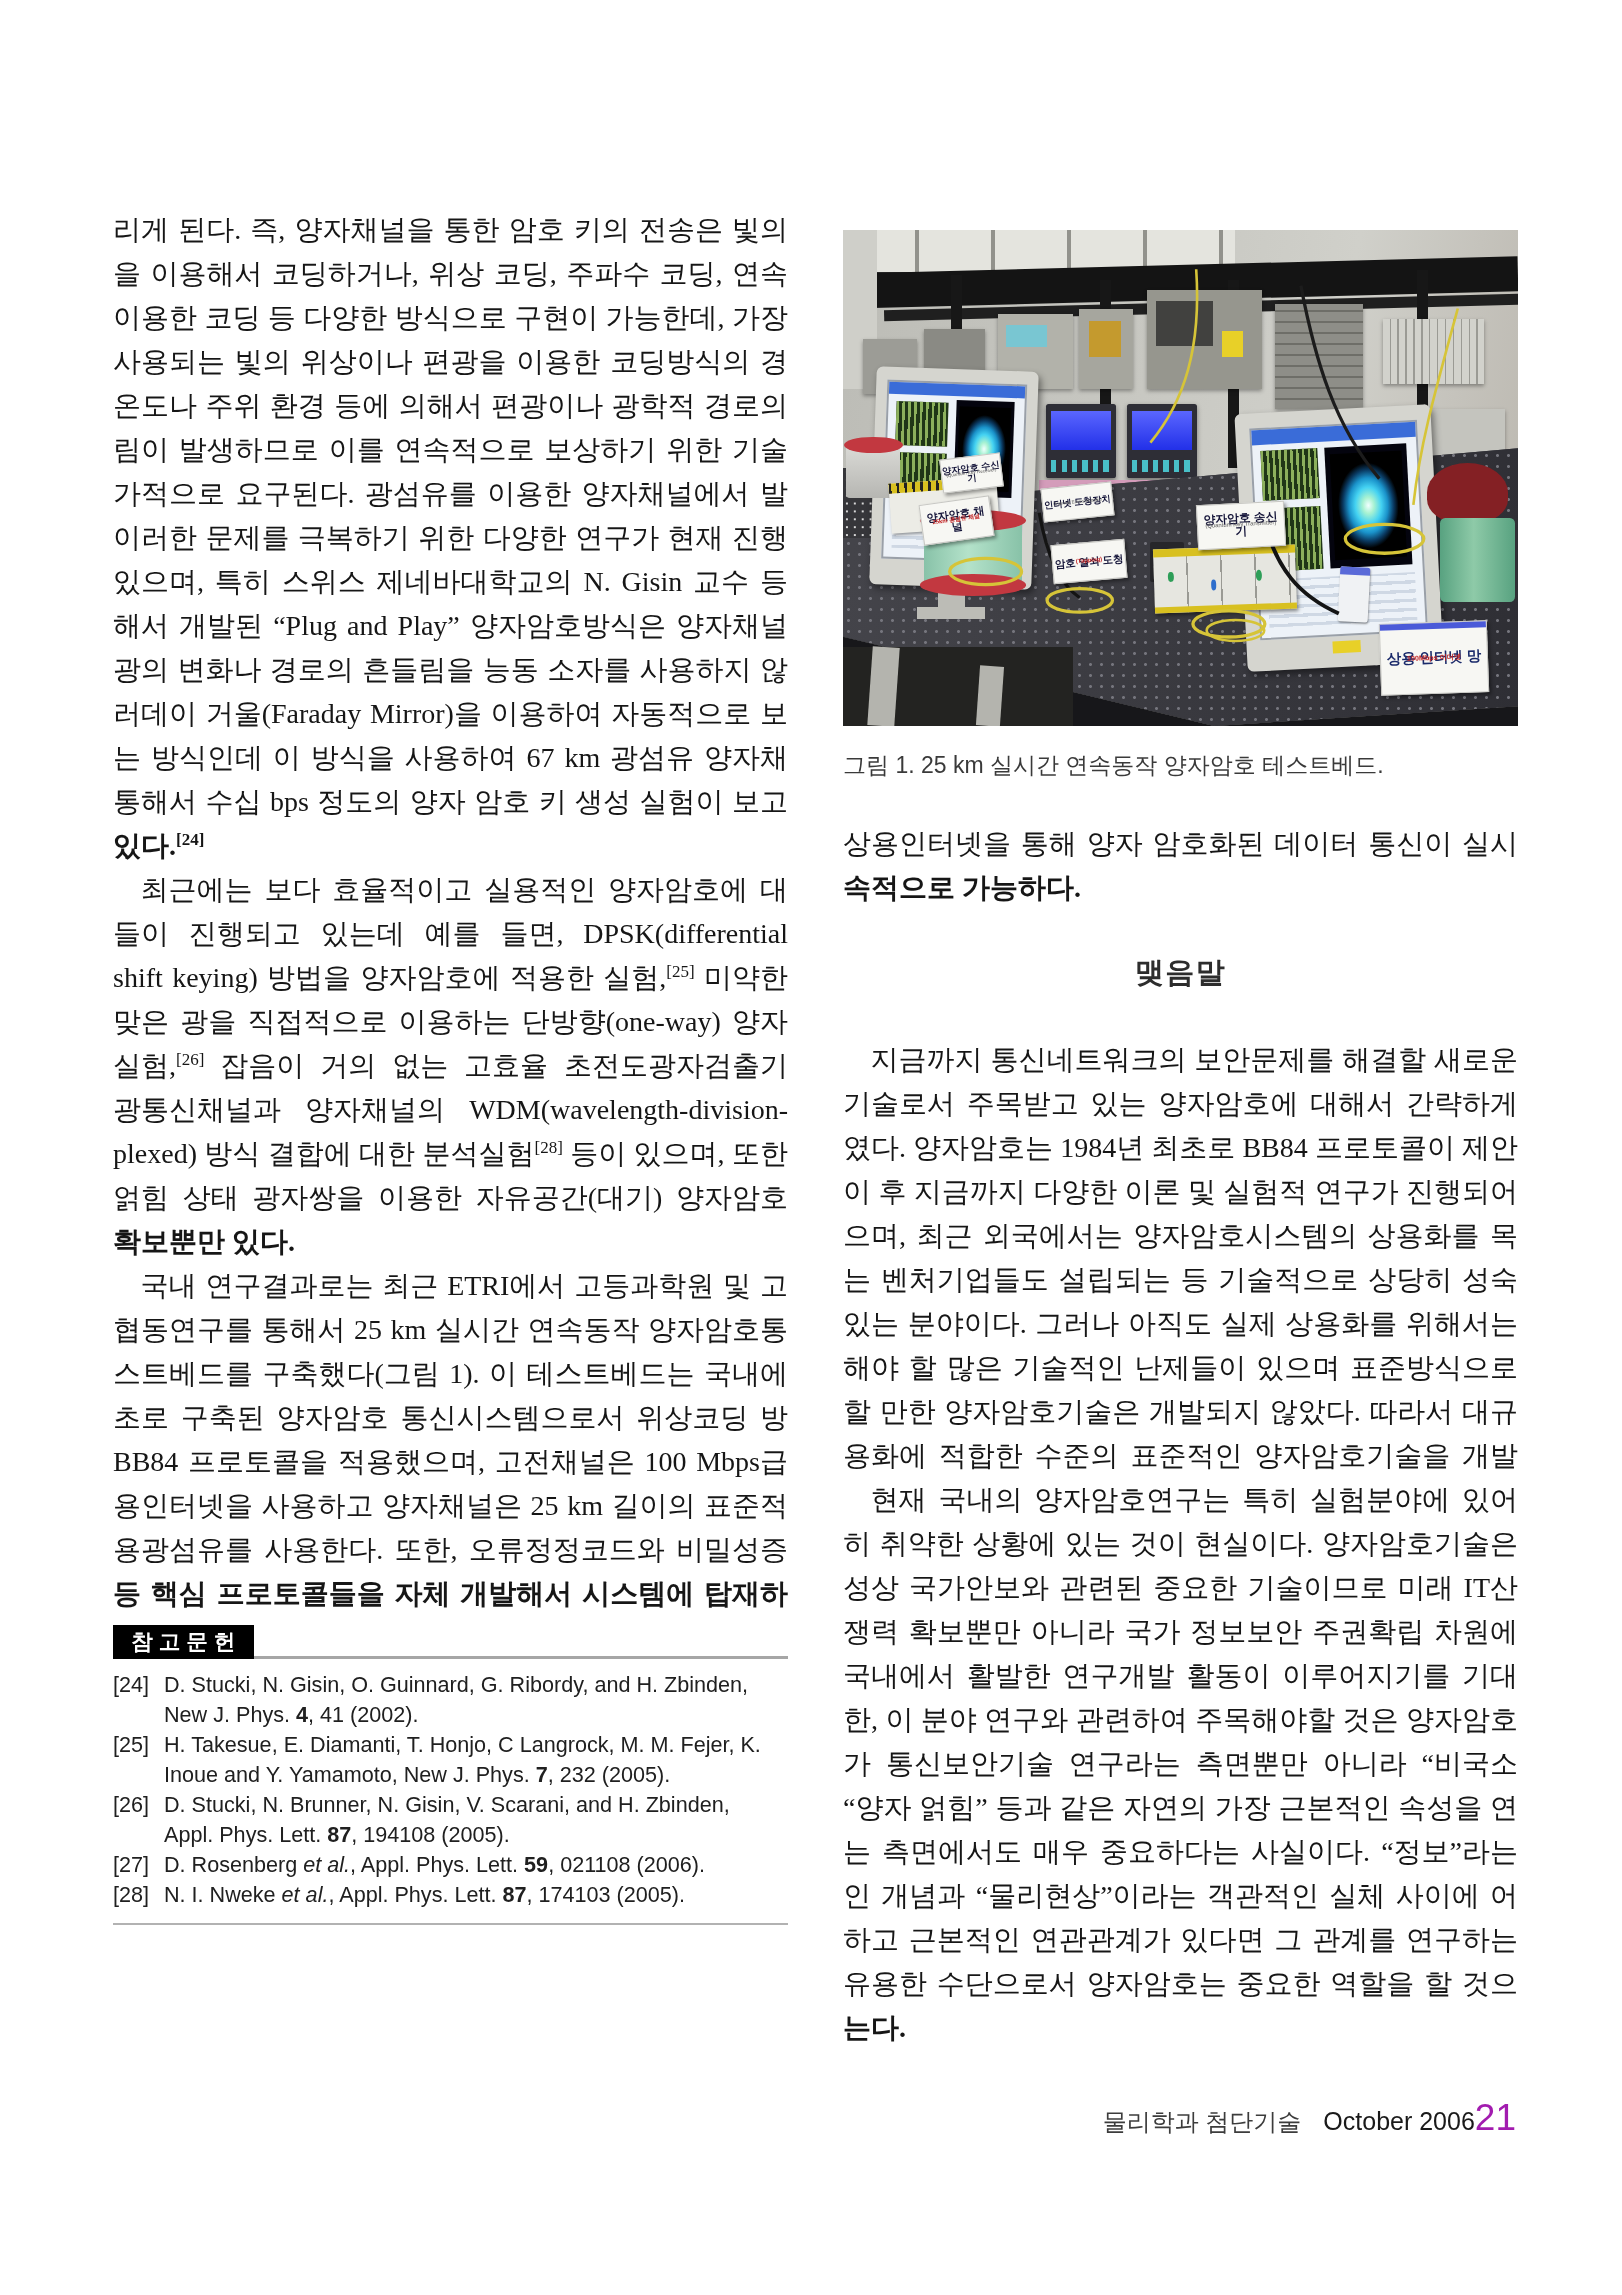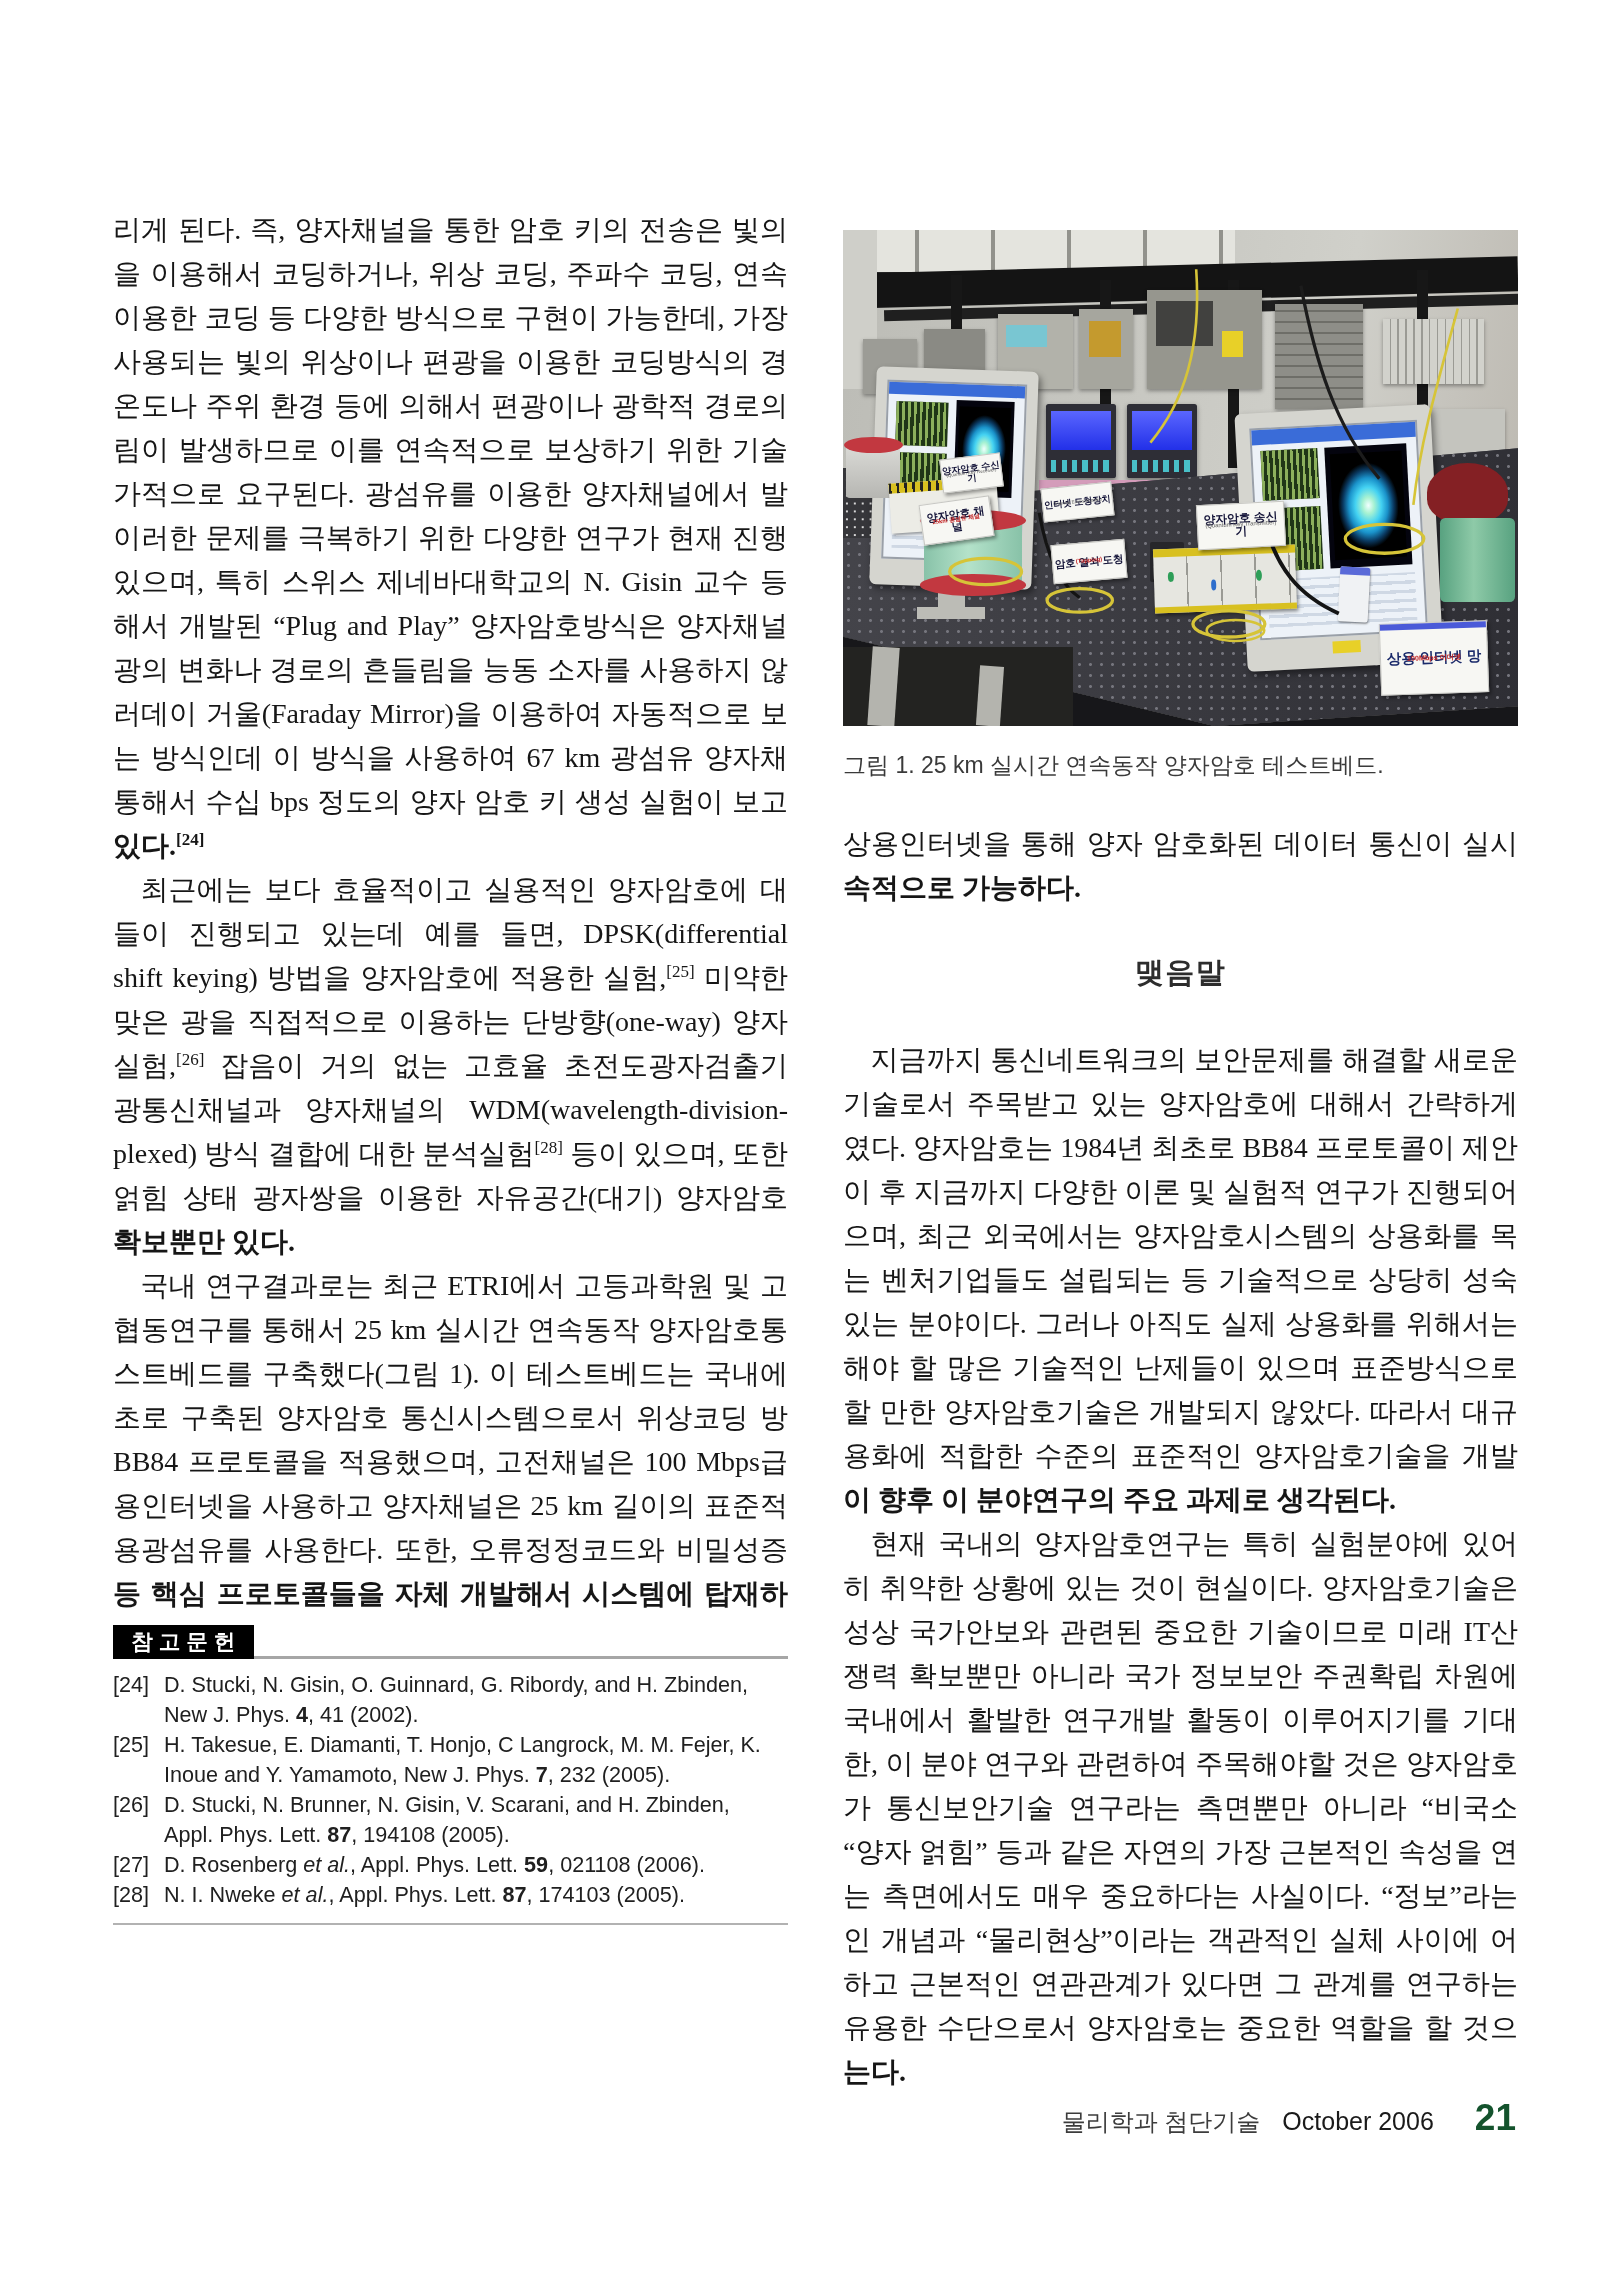--- a/index.html
+++ b/index.html
@@ -38,21 +38,21 @@
   .sect-heading{margin-top:41px;height:42px;line-height:42px;text-align:center;
                 font-family:"Liberation Sans","DejaVu Sans",sans-serif;font-weight:bold;
                 font-size:29px;color:#2d2d2d;letter-spacing:1.3px;}
   .after-heading{margin-top:45px;}
 
   
   .page-footer{position:absolute;top:2097px;right:106px;display:flex;align-items:baseline;
                font-family:"Liberation Sans","DejaVu Sans",sans-serif;}
   .f-journal{font-size:24px;color:#3c3c3c;}
   .f-issue{font-size:25px;color:#1a1a1a;margin-left:22px;}
-  .f-page{font-size:37px;font-weight:bold;color:#14532d;margin-left:41px;}
+  .f-page{font-size:37px;font-weight:normal;color:#a21caf;}
 
   
   .photo *{position:absolute;box-sizing:border-box;}
   .ph-wall{inset:0;background:linear-gradient(100deg,#bcbcb6 0%,#c7c7c1 40%,#d0d0ca 68%,#bab6ae 100%);}
   .ph-ceiling{left:0;top:0;width:58%;height:9%;background:#e4e4de;
               background-image:repeating-linear-gradient(90deg,transparent 0 72px,#92928c 72px 76px);
               border-bottom:3.3px solid #2c2c2c;}
   .ph-beam{left:0;top:7%;width:100%;height:7%;background:#141414;transform:rotate(-1.5deg);}
   .ph-beam2{left:6%;top:14.5%;width:94%;height:2.2%;background:#1f1f1f;transform:rotate(-1.5deg);}
   .ph-post{width:1.7%;background:#171717;}
@@ -320,21 +320,20 @@
       <div class="tline indent">지금까지 통신네트워크의 보안문제를 해결할 새로운 대안</div>
       <div class="tline">기술로서 주목받고 있는 양자암호에 대해서 간략하게 소개하</div>
       <div class="tline">였다. 양자암호는 1984년 최초로 BB84 프로토콜이 제안된</div>
       <div class="tline">이 후 지금까지 다양한 이론 및 실험적 연구가 진행되어 왔</div>
       <div class="tline">으며, 최근 외국에서는 양자암호시스템의 상용화를 목표로 하</div>
       <div class="tline">는 벤처기업들도 설립되는 등 기술적으로 상당히 성숙되어</div>
       <div class="tline">있는 분야이다. 그러나 아직도 실제 상용화를 위해서는 해결</div>
       <div class="tline">해야 할 많은 기술적인 난제들이 있으며 표준방식으로 인정</div>
       <div class="tline">할 만한 양자암호기술은 개발되지 않았다. 따라서 대규모 상</div>
       <div class="tline">용화에 적합한 수준의 표준적인 양자암호기술을 개발하는 것</div>
-      <div class="tline last">이 향후 이 분야연구의 주요 과제로 생각된다.</div>
     </div>
   <div class="para">
       <div class="tline indent">현재 국내의 양자암호연구는 특히 실험분야에 있어서 상당</div>
       <div class="tline">히 취약한 상황에 있는 것이 현실이다. 양자암호기술은 그 특</div>
       <div class="tline">성상 국가안보와 관련된 중요한 기술이므로 미래 IT산업의 경</div>
       <div class="tline">쟁력 확보뿐만 아니라 국가 정보보안 주권확립 차원에서도</div>
       <div class="tline">국내에서 활발한 연구개발 활동이 이루어지기를 기대한다. 또</div>
       <div class="tline">한, 이 분야 연구와 관련하여 주목해야할 것은 양자암호 연구</div>
       <div class="tline">가 통신보안기술 연구라는 측면뿐만 아니라 “비국소성”이나</div>
       <div class="tline">“양자 얽힘” 등과 같은 자연의 가장 근본적인 속성을 연구하</div>

